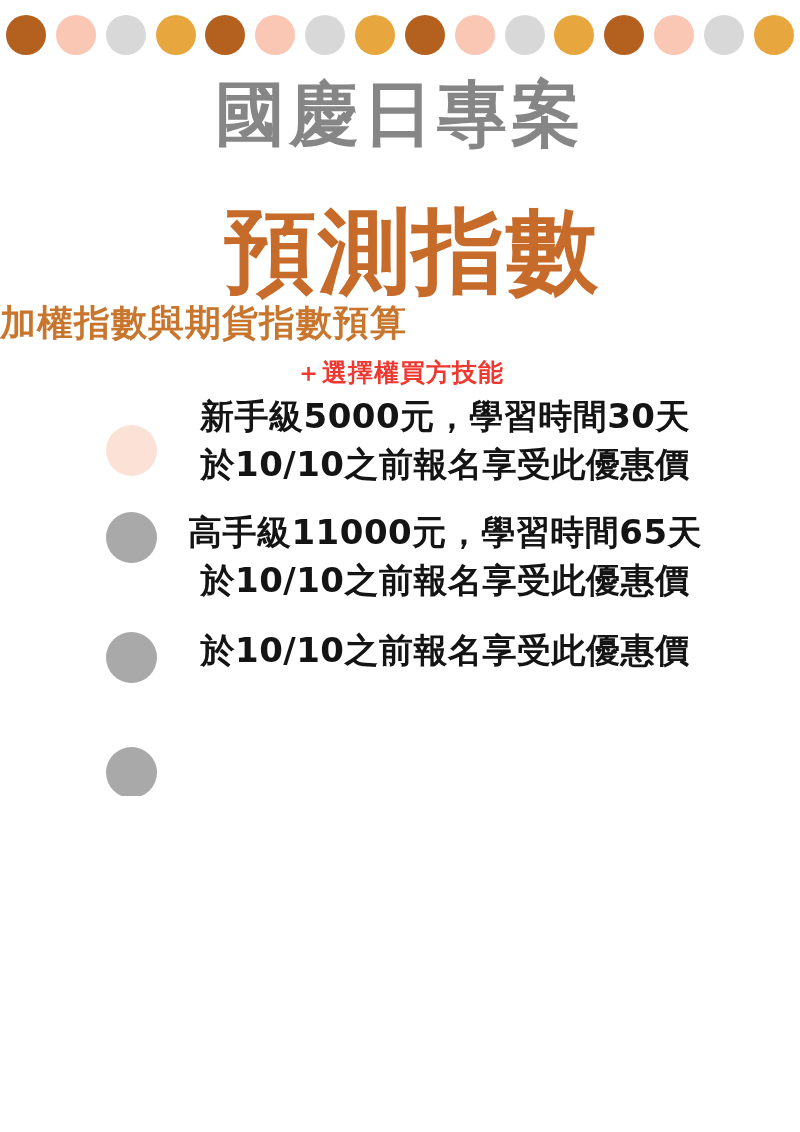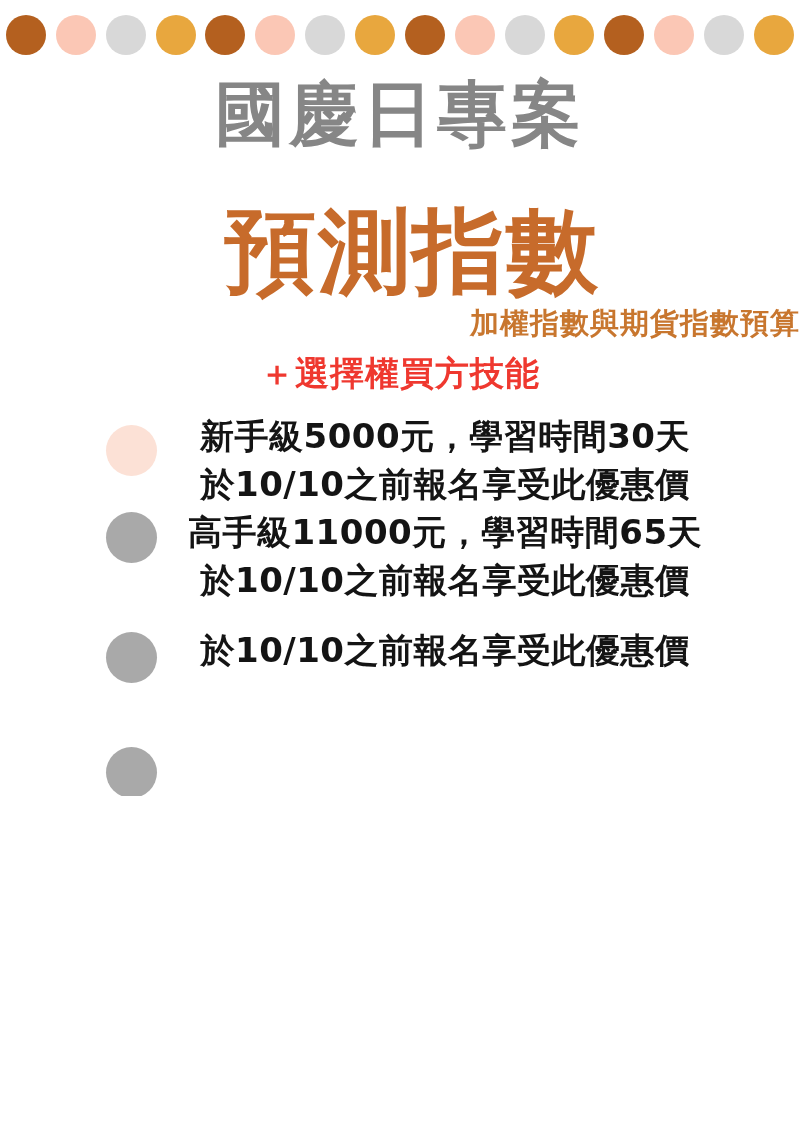--- a/index.html
+++ b/index.html
@@ -51,32 +51,32 @@
     text-align: center;
     font-size: 92px;
     line-height: 108px;
     letter-spacing: 2px;
   }
   .subtitle1 {
     position: absolute;
     top: 300px;
     left: 0;
     width: 100%;
-    text-align: right;
-    font-size: 29px;
+    text-align: left;
+    font-size: 36px;
     line-height: 46px;
     letter-spacing: 1px;
   }
   .subtitle2 {
     position: absolute;
     top: 350px;
     left: 0;
     width: 100%;
     text-align: center;
-    font-size: 34px;
+    font-size: 25px;
     line-height: 46px;
     letter-spacing: 1px;
   }
   .bullet {
     position: absolute;
     left: 106px;
     width: 51px;
     height: 51px;
     border-radius: 50%;
   }
@@ -89,21 +89,21 @@
     position: absolute;
     left: 145px;
     width: 600px;
     text-align: center;
     font-size: 34px;
     line-height: 48px;
     color: #141414;
     letter-spacing: 0.5px;
     z-index: 2;
   }
-  .o1 { top: 412px; }
+  .o1 { top: 392px; }
   .o2 { top: 508px; text-align: center; }
   .o3 { top: 626px; }
   .o4 { top: 748px; }
   .o5 { top: 834px; line-height: 57px; }
   .leaf {
     position: absolute;
     left: 600px;
     top: 818px;
     z-index: 1;
   }

